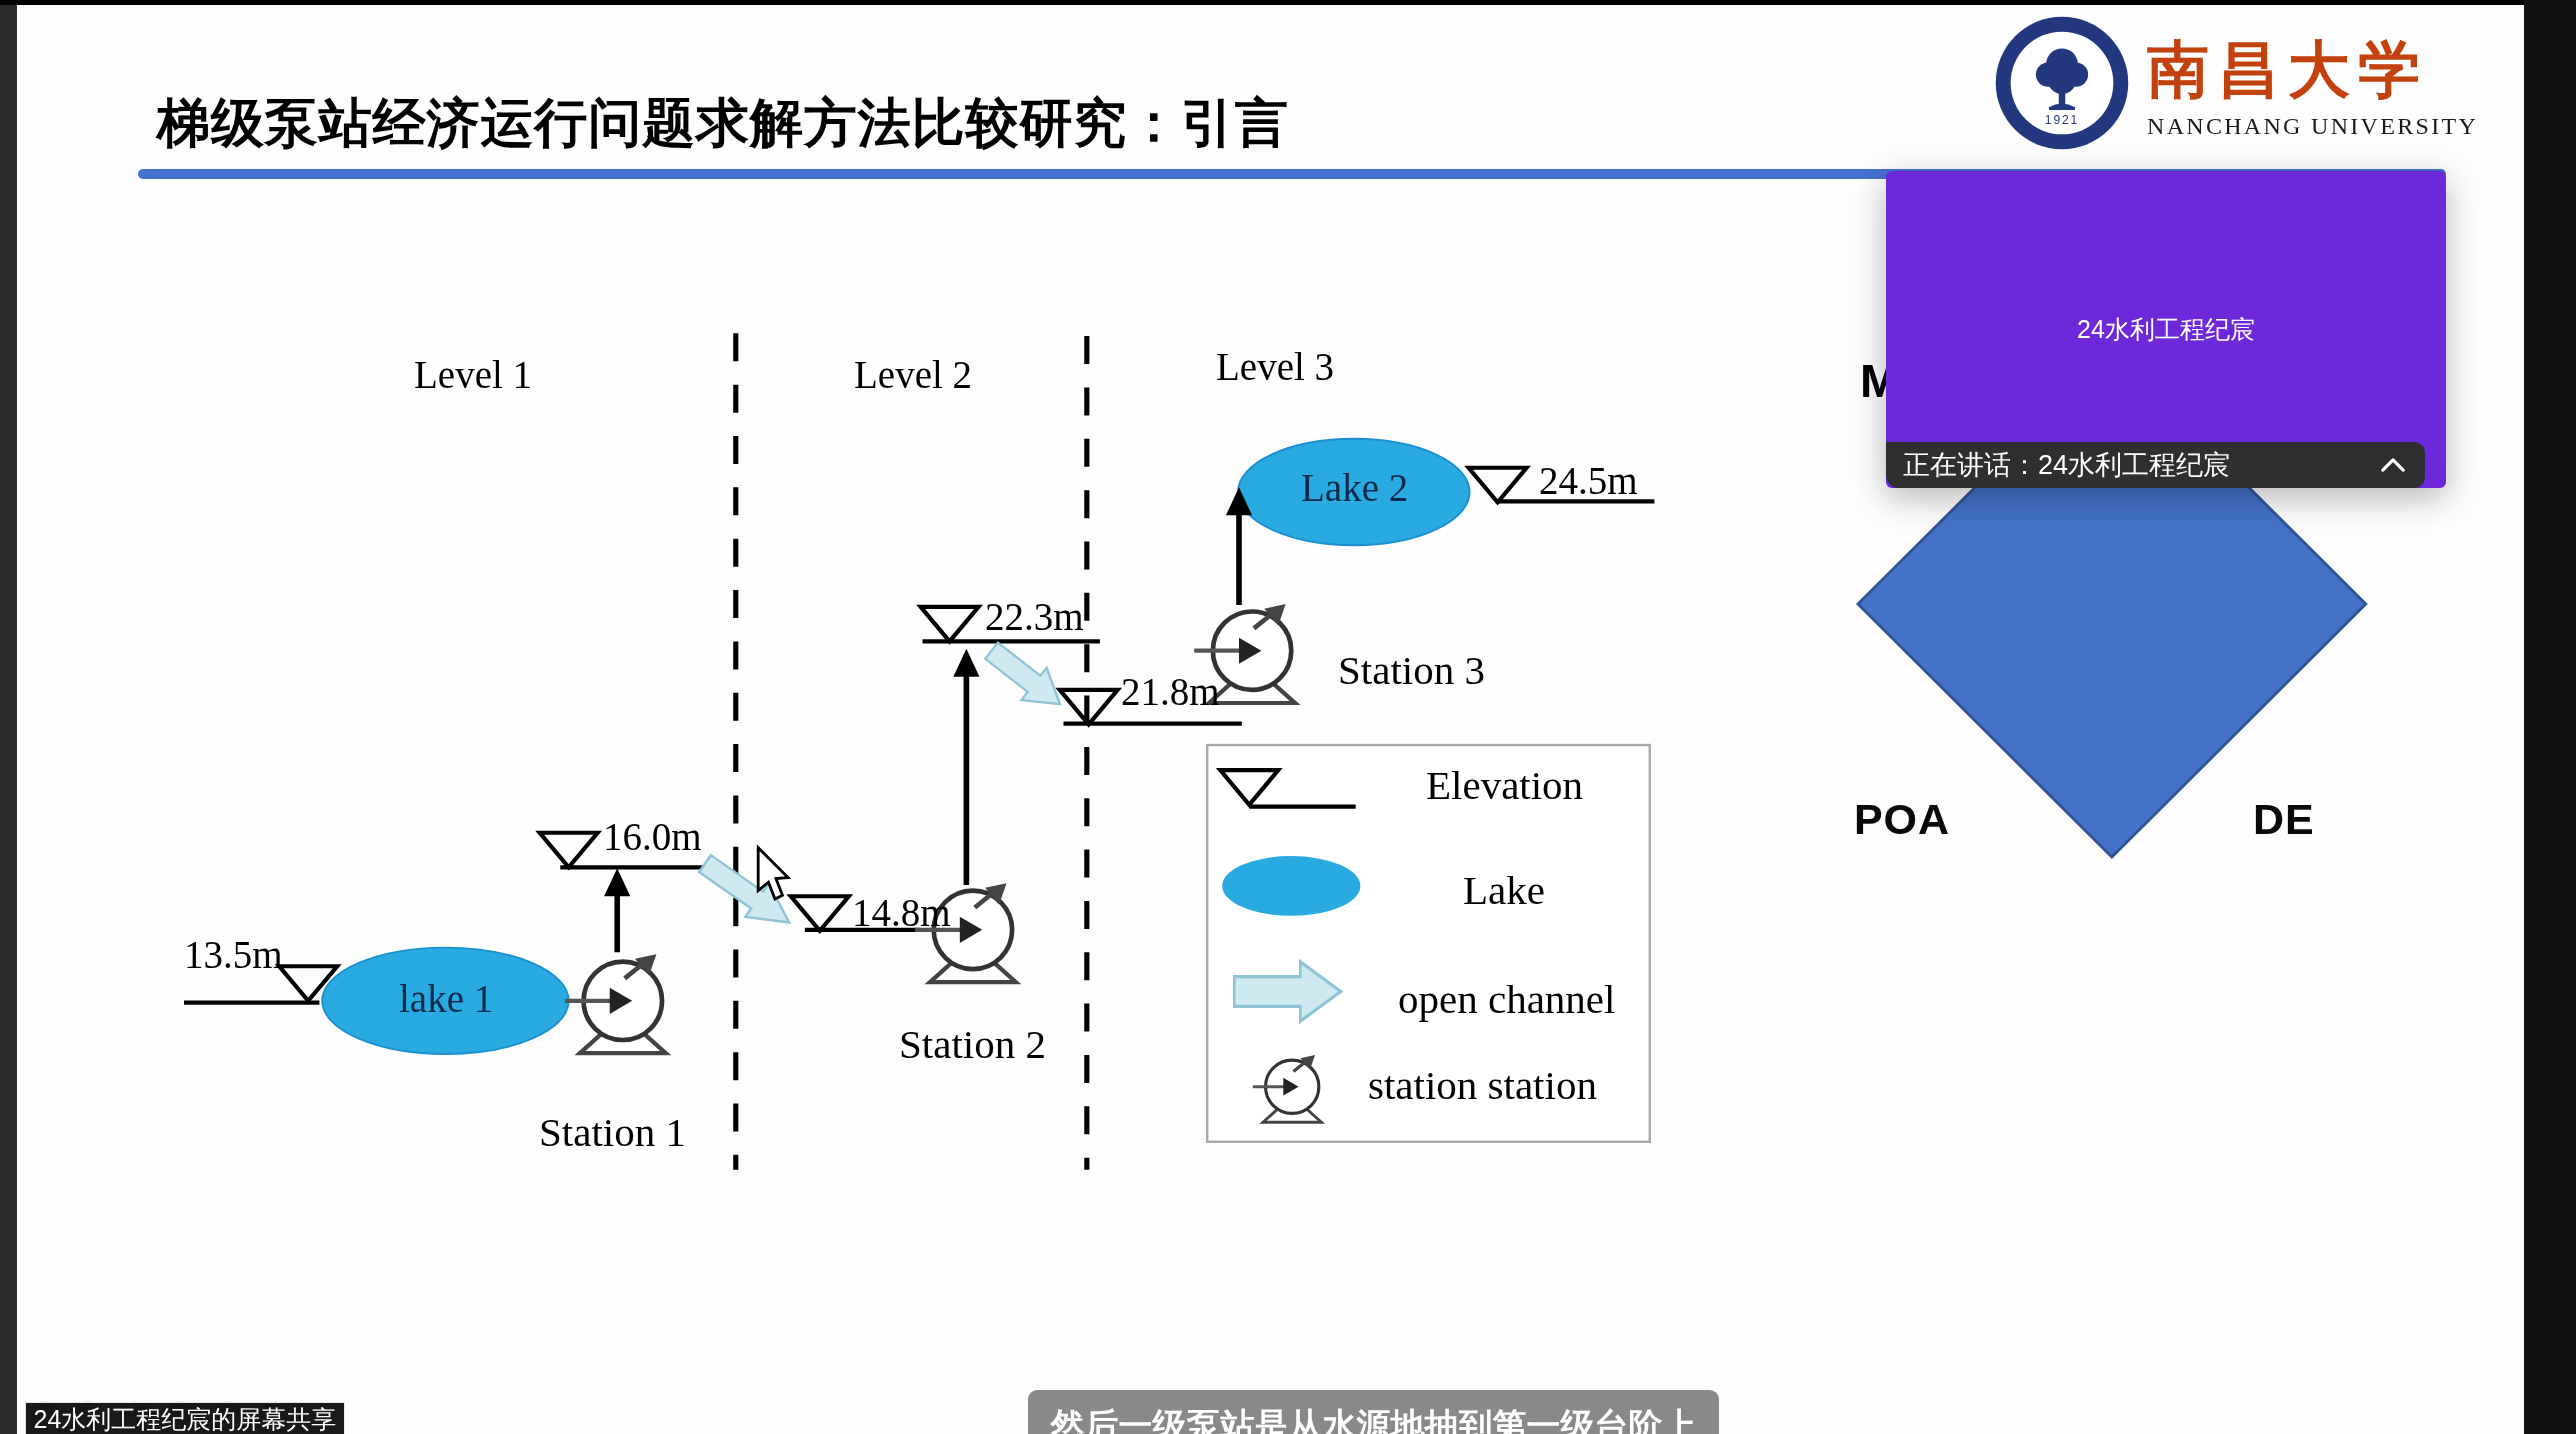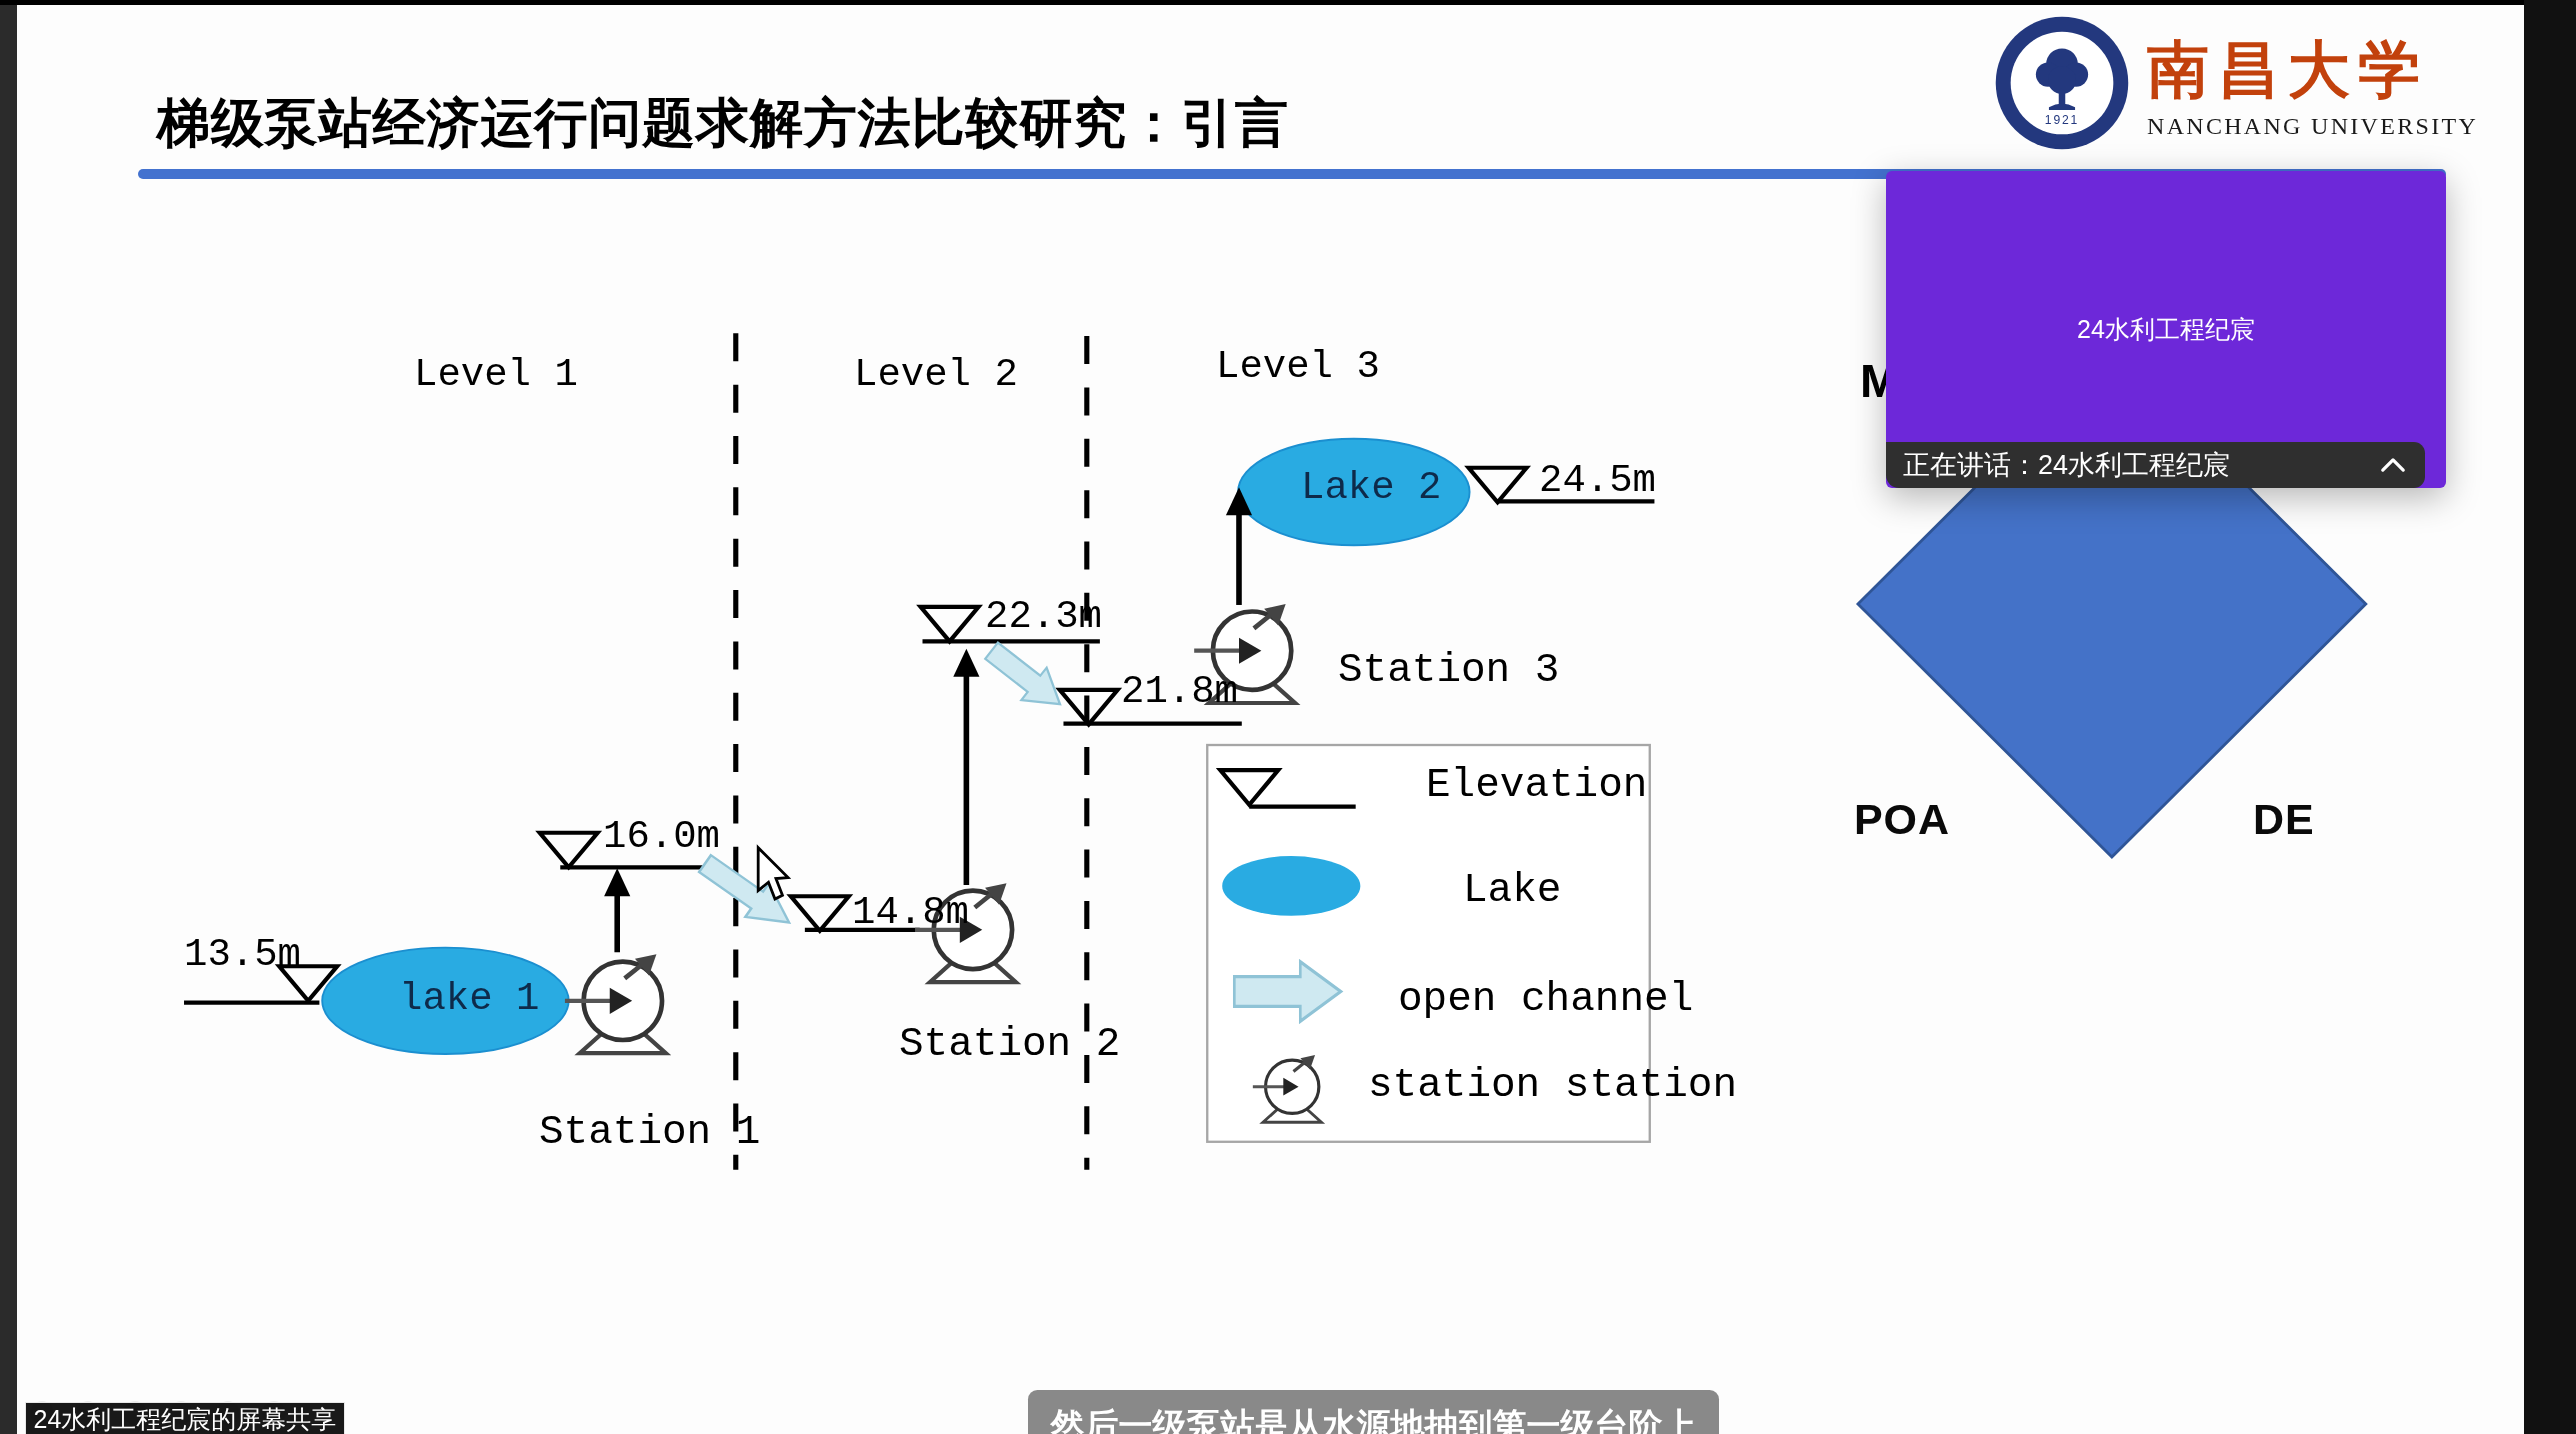--- a/index.html
+++ b/index.html
@@ -15,21 +15,21 @@
                border-radius:5.6px;z-index:4;}
 
   .logo{position:absolute;left:1992px;top:13px;z-index:5;}
   .logo-cn{position:absolute;left:2147px;top:28px;font-size:62px;font-weight:900;color:#c2410c;
            letter-spacing:8.4px;white-space:nowrap;}
   .logo-en{position:absolute;left:2147px;top:113px;font-size:24px;letter-spacing:2.3px;color:#1a1a1a;
            font-family:"Liberation Serif","DejaVu Serif",serif;white-space:nowrap;}
 
   .diagram-svg{position:absolute;left:0;top:0;z-index:2;}
 
-  .dlabel{position:absolute;font-family:Liberation Mono, monospace;font-size:39px;
+  .dlabel{position:absolute;font-family:Liberation Serif, serif;font-size:39px;
           color:#000;z-index:6;white-space:nowrap;line-height:1.05;}
   .lake-text{color:#0E2A4A;}
   .station-text{font-size:41px;margin-top:15px;}
   .legend-text{font-size:41px;}
 
   .partial-m{position:absolute;left:1860px;top:353px;font-size:47px;font-weight:800;color:#000;z-index:3;}
   .algo{position:absolute;font-size:43px;font-weight:800;color:#0a0a0a;z-index:6;letter-spacing:0.9px;}
   .algo-left{left:1854px;top:795px;}
   .algo-right{left:2253px;top:795px;}
 

